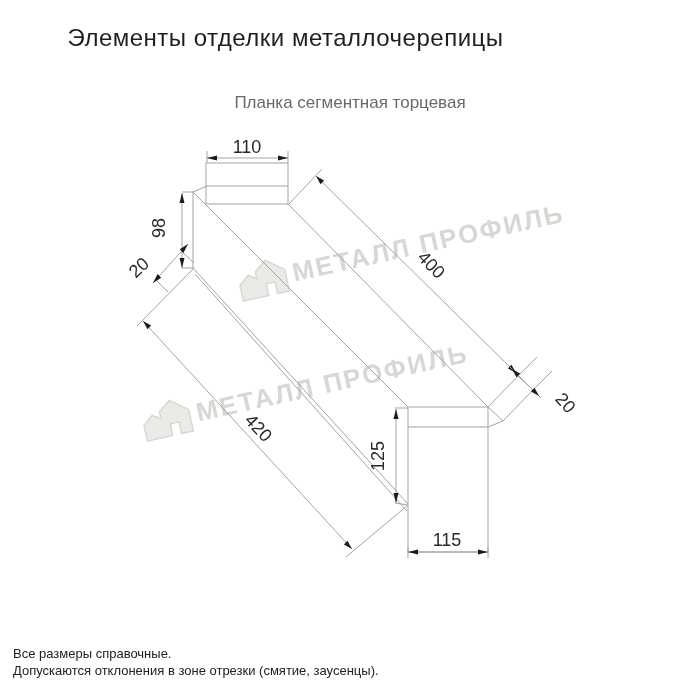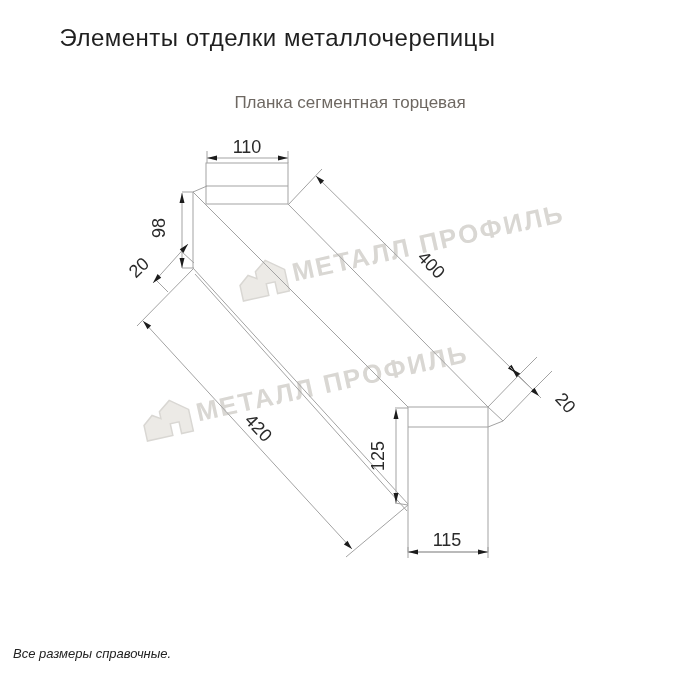--- a/index.html
+++ b/index.html
@@ -1,30 +1,30 @@
 <!DOCTYPE html>
 <html><head>
 <meta charset="utf-8">
 <style>
   html,body{margin:0;padding:0;}
   body{
     width:700px;height:700px;position:relative;background:#ffffff;
     font-family:"Liberation Sans", sans-serif;overflow:hidden;
   }
   .title{
-    position:absolute;left:0;top:24px;width:555px;text-align:center;
+    position:absolute;left:8px;top:24px;width:555px;text-align:center;
     font-size:24px;color:#1f1f1f;letter-spacing:0.5px;
   }
   .subtitle{
     position:absolute;left:0;top:93px;width:700px;text-align:center;
     font-size:17px;line-height:19px;color:#6e6862;
   }
   .footer{
     position:absolute;left:13px;top:646px;width:600px;
-    font-size:13px;line-height:16.5px;color:#222222;font-style:italic;
+    font-size:13px;line-height:16.5px;color:#222222;
   }
   svg{position:absolute;left:0;top:0;}
   .obj{stroke:#a3a3a3;stroke-width:1;fill:none;}
   .dim{stroke:#a3a3a3;stroke-width:1;fill:none;}
   .arr{fill:#1c1c1c;stroke:none;}
   .dimtxt{fill:#2a2a2a;font-size:18px;font-family:"Liberation Sans",sans-serif;}
   .wm{fill:#d9d7d3;font-size:26px;font-weight:bold;letter-spacing:2px;
       font-family:"Liberation Sans",sans-serif;}
   .wmlogo{fill:#eceae6;stroke:#d9d7d3;stroke-width:1.5;}
 </style>
@@ -114,13 +114,14 @@
   <line class="dim" x1="408" y1="552" x2="488" y2="552"></line>
   <line class="dim" x1="408" y1="547" x2="408" y2="558"></line>
   <line class="dim" x1="488" y1="547" x2="488" y2="558"></line>
   <polygon class="arr" points="408,552 418,549.5 418,554.5"></polygon>
   <polygon class="arr" points="488,552 478,549.5 478,554.5"></polygon>
   <text class="dimtxt" x="447" y="546" text-anchor="middle">115</text>
 </svg>
 
 <div class="footer">
   <div>Все размеры справочные.</div>
+  <div>Допускаются отклонения в зоне отрезки (смятие, заусенцы).</div>
 </div>
 
 </body></html>

